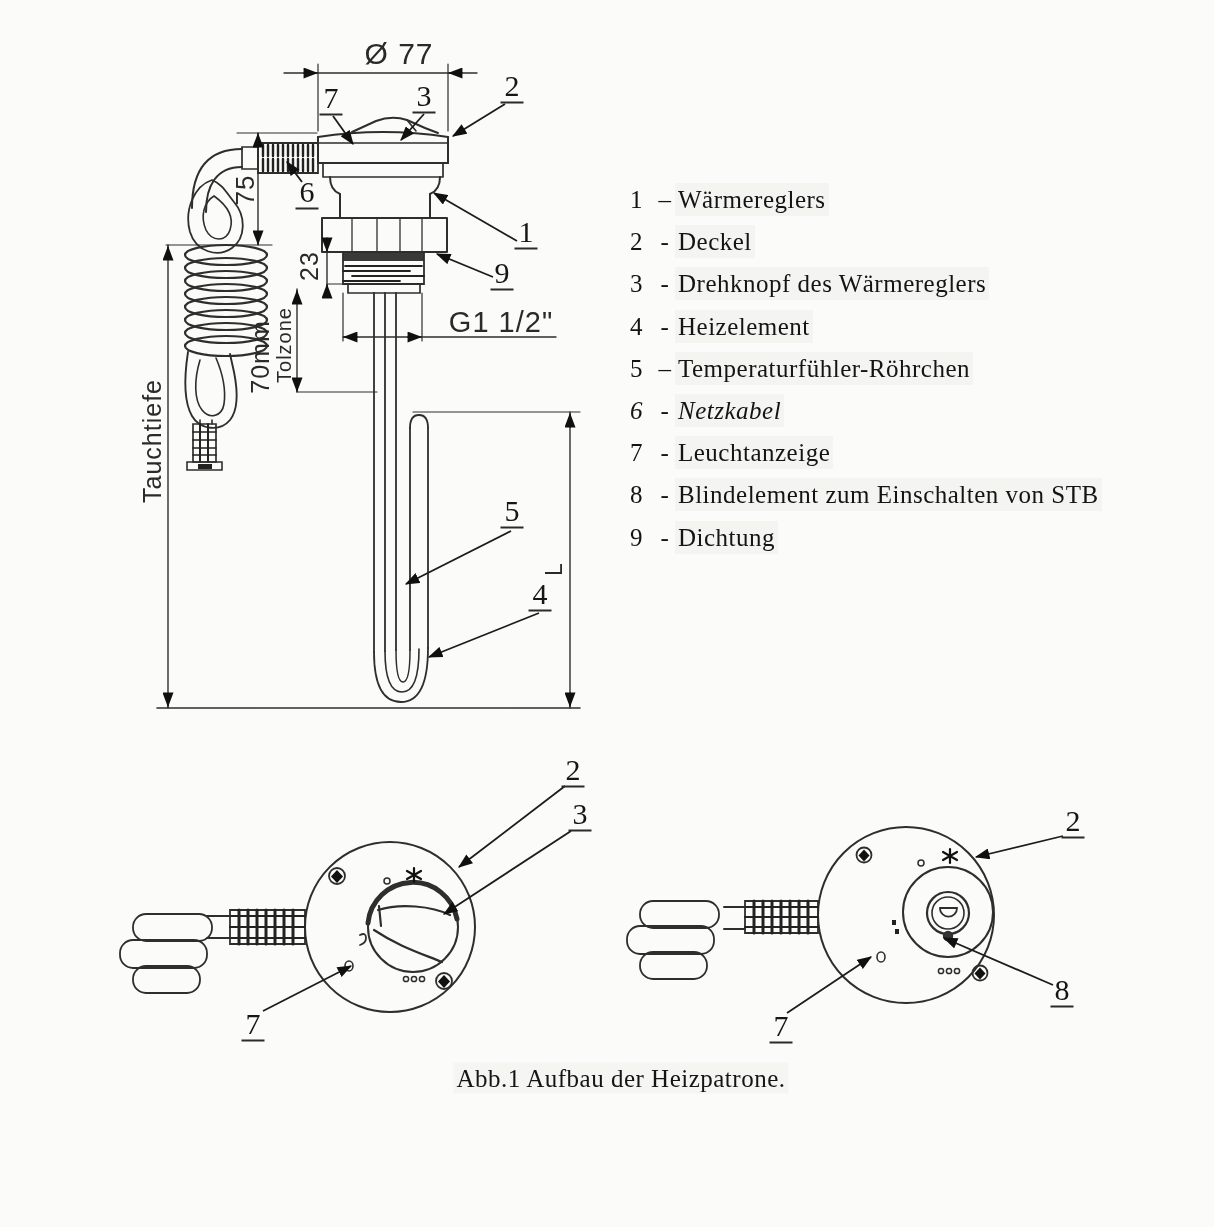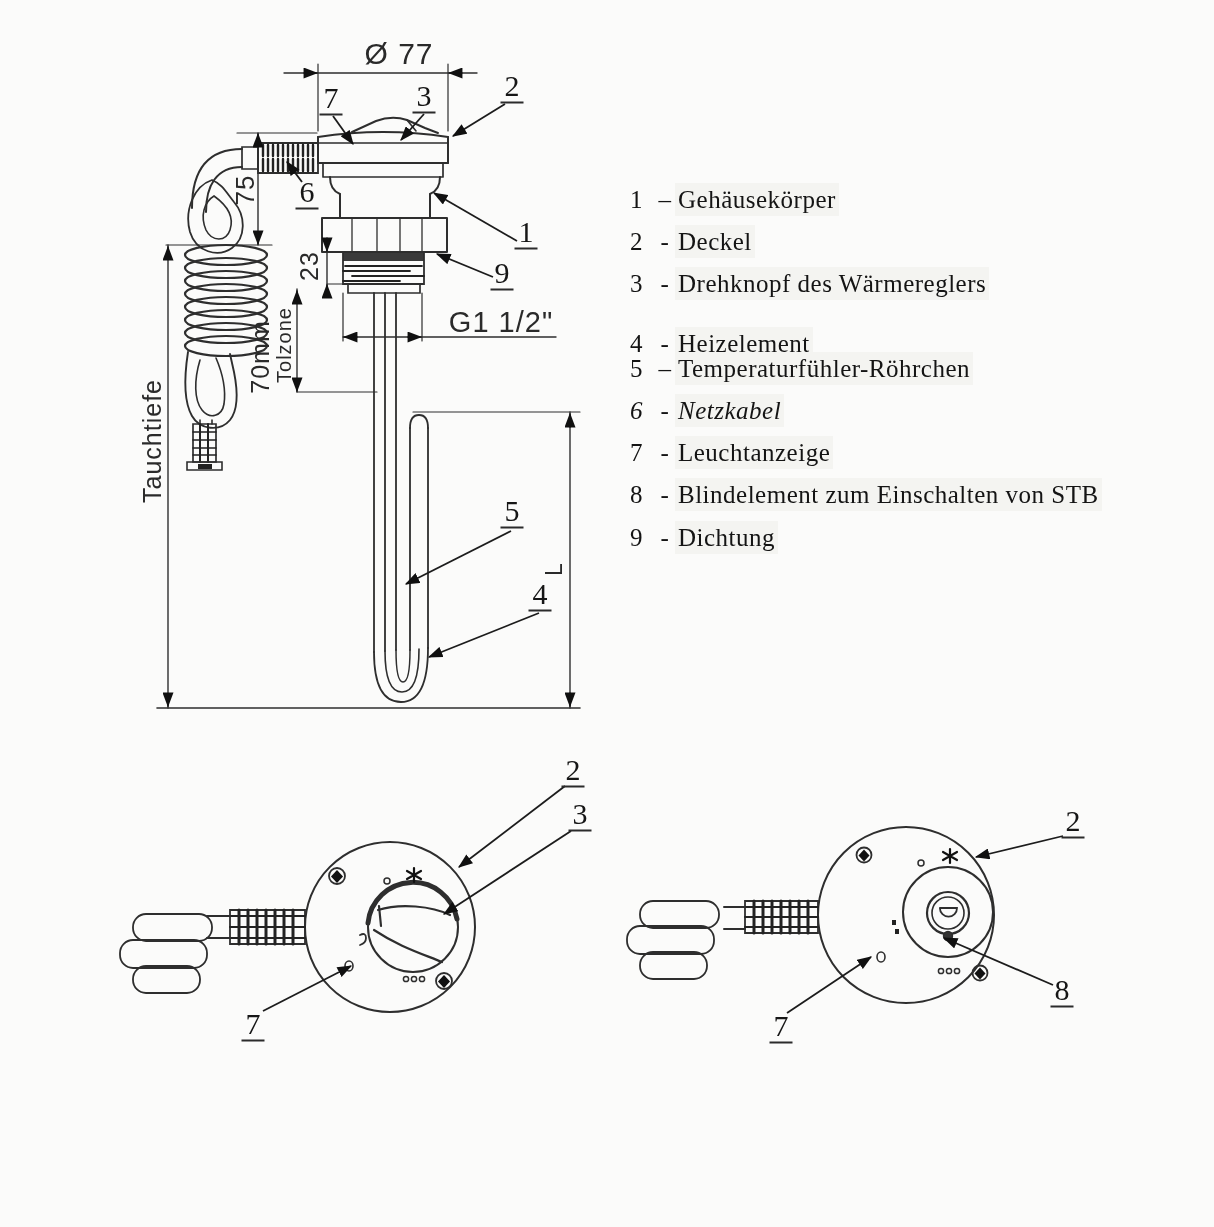--- a/index.html
+++ b/index.html
@@ -241,25 +241,26 @@
 
   <div class="lbl callout" style="left:573px;top:771px;">2</div>
   <div class="lbl callout" style="left:580px;top:815px;">3</div>
   <div class="lbl callout" style="left:253px;top:1025px;">7</div>
 
   <div class="lbl callout" style="left:1073px;top:822px;">2</div>
   <div class="lbl callout" style="left:1062px;top:991px;">8</div>
   <div class="lbl callout" style="left:781px;top:1027px;">7</div>
 
   <div class="legend">
-    <div class="legend-row" style="top:186px;"><span class="num">1</span><span class="sep">–</span><span class="txt">Gehäusekörper</span></div>
+    <div class="legend-row" style="top:186px;"><span class="num">1</span><span class="sep">–</span><span class="txt">Wärmereglers</span></div>
     <div class="legend-row" style="top:228px;"><span class="num">2</span><span class="sep">-</span><span class="txt">Deckel</span></div>
     <div class="legend-row" style="top:270px;"><span class="num">3</span><span class="sep">-</span><span class="txt">Drehknopf des Wärmereglers</span></div>
-    <div class="legend-row" style="top:313px;margin-top:17px;"><span class="num">4</span><span class="sep">-</span><span class="txt">Heizelement</span></div>
+    <div class="legend-row" style="top:313px;"><span class="num">4</span><span class="sep">-</span><span class="txt">Heizelement</span></div>
     <div class="legend-row" style="top:355px;"><span class="num">5</span><span class="sep">–</span><span class="txt">Temperaturfühler-Röhrchen</span></div>
     <div class="legend-row" style="top:397px;font-style:italic;"><span class="num">6</span><span class="sep">-</span><span class="txt">Netzkabel</span></div>
     <div class="legend-row" style="top:439px;"><span class="num">7</span><span class="sep">-</span><span class="txt">Leuchtanzeige</span></div>
     <div class="legend-row" style="top:481px;"><span class="num">8</span><span class="sep">-</span><span class="txt">Blindelement zum Einschalten von STB</span></div>
     <div class="legend-row" style="top:524px;"><span class="num">9</span><span class="sep">-</span><span class="txt">Dichtung</span></div>
   </div>
 
+  <div class="lbl caption" style="left:621px;top:1078px;">Abb.1 Aufbau der Heizpatrone.</div>
 
 </div>
 
 </body></html>

